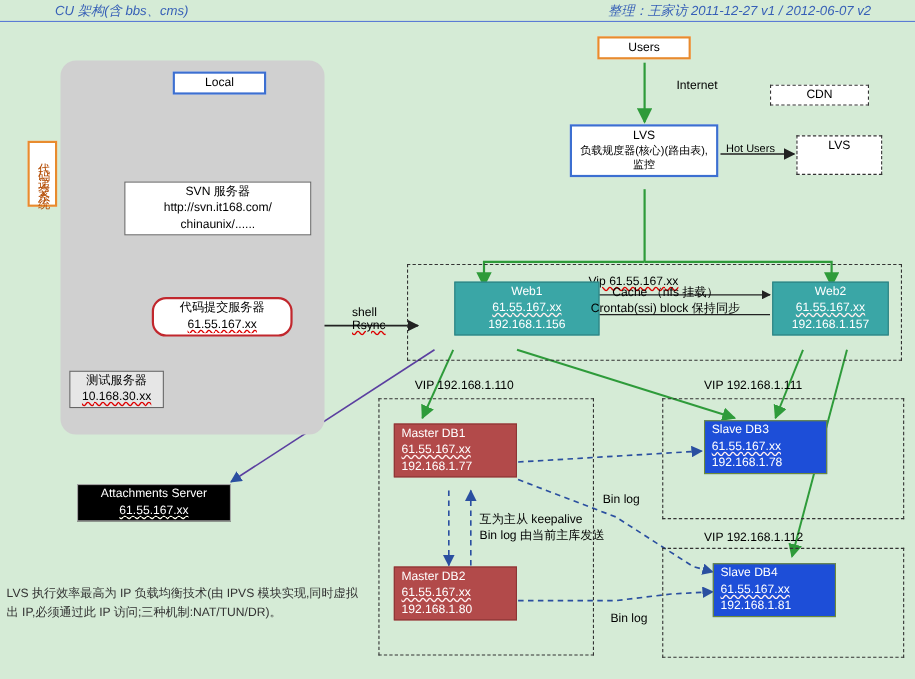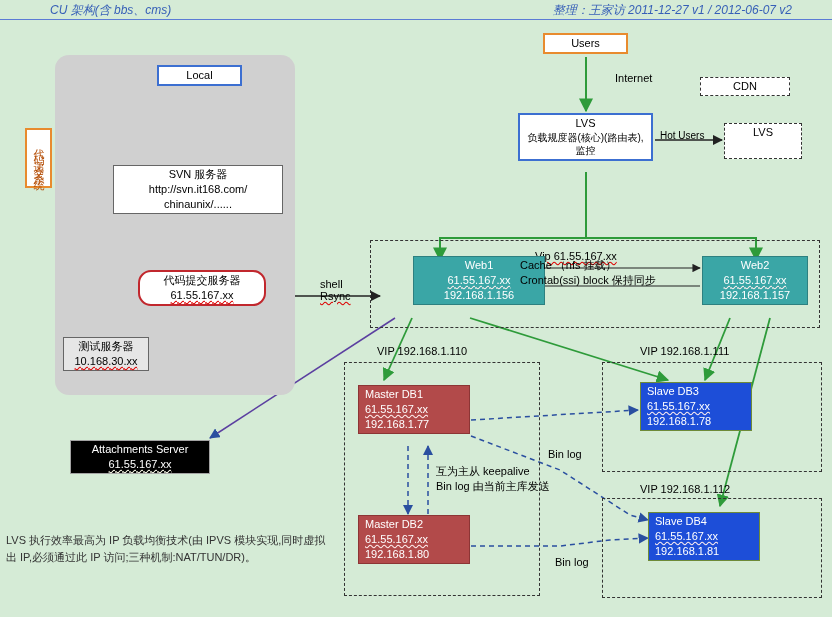--- a/index.html
+++ b/index.html
@@ -194,21 +194,21 @@
 <div class="label-free underline-red" style="left:535px; top:218px;">Vip   61.55.167.xx</div>
 
 <div class="dashed-group" style="left:370px; top:240px; width:450px; height:88px;"></div>
 
 <div class="box teal" style="left:401px; top:256px; width:132px;margin-left:12px;">
   <div>Web1</div>
   <div><span style="text-decoration: underline wavy #fee;">61.55.167.xx</span></div>
   <div>192.168.1.156</div>
 </div>
 
-<div class="label-free" style="left:520px; top:258px; text-align:left; width:170px;">
+<div class="label-free" style="left:520px; top:258px; text-align:center; width:170px;">
   <div>Cache （nfs 挂载）</div>
   <div>Crontab(ssi) block 保持同步</div>
 </div>
 
 <div class="box teal" style="left:702px; top:256px; width:106px;">
   <div>Web2</div>
   <div><span style="text-decoration: underline wavy #fee;">61.55.167.xx</span></div>
   <div>192.168.1.157</div>
 </div>
 

